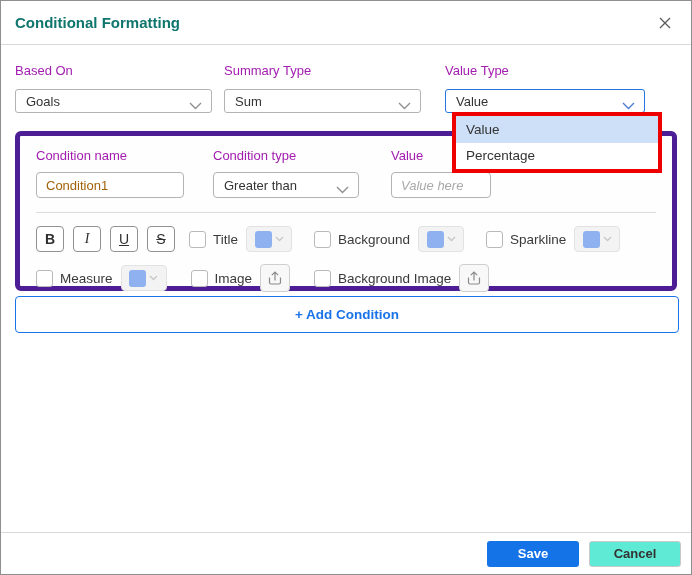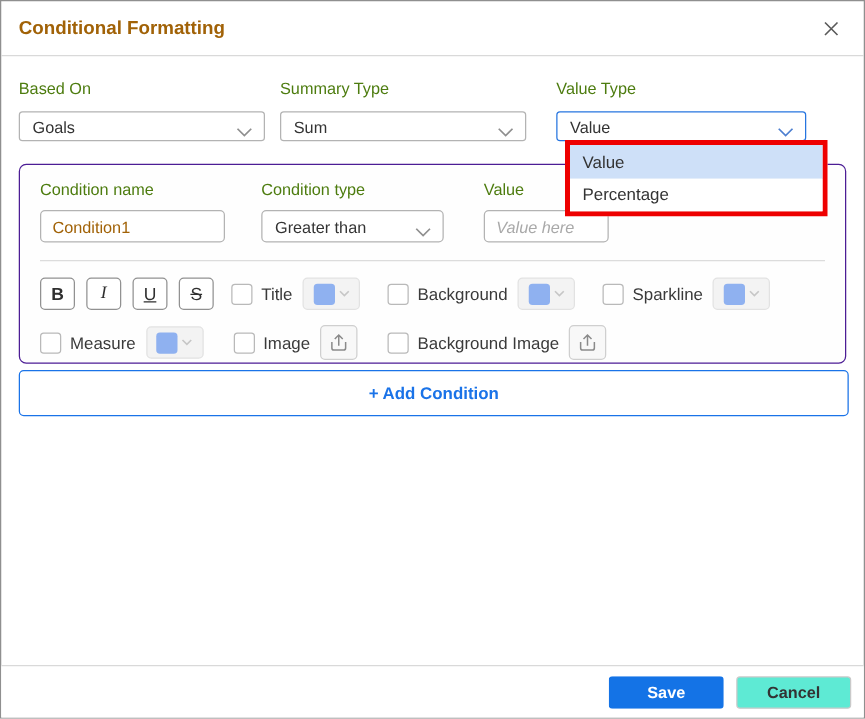--- a/index.html
+++ b/index.html
@@ -16,54 +16,54 @@
     background: #fff;
     border: 1px solid #8f8f8f;
   }
   
   .header {
     height: 44px;
     display: flex; align-items: center;
     padding: 0 16px 0 14px;
     border-bottom: 1px solid #d9d9d9;
   }
-  .header .title { font-size: 15px; font-weight: bold; color: #a16207; }
+  .header .title { font-size: 15px; font-weight: bold; color: #0f766e; }
   .header .close {
     margin-left: auto; cursor: pointer;
     display: flex; align-items: center; justify-content: center;
     width: 20px; height: 20px;
   }
   
   .top-controls {
     display: flex;
     padding: 18px 14px 0 14px;
   }
   .field { display: flex; flex-direction: column; }
-  .field-label { font-size: 13px; color: #4d7c0f; margin-bottom: 11px; }
+  .field-label { font-size: 13px; color: #a21caf; margin-bottom: 11px; }
   .select {
     position: relative;
     height: 24px;
     border: 1px solid #b3b3b3;
     border-radius: 3px;
     background: #fff;
     display: flex; align-items: center;
     padding: 0 26px 0 10px;
     font-size: 13px; color: #333;
     cursor: pointer;
   }
   .select .chev { position: absolute; right: 9px; top: 8px; }
   .f-based-on { width: 197px; }
   .f-summary  { width: 197px; margin-left: 12px; }
   .f-value-type { width: 200px; margin-left: 24px; }
   .select.focused { border-width: 1px; }
   
   .panel {
     position: relative;
     margin: 18px 14px 0 14px;
-    border: 1px solid #4c1d95;
+    border: 5px solid #4c1d95;
     border-radius: 6px;
     background: #fefefe;
     padding: 10px 16px 13px 16px;
     height: 160px;
   }
   .trash-btn {
     position: absolute; top: 12px; right: 12px;
     background: none; border: none; cursor: pointer;
     width: 16px; height: 18px; padding: 0;
   }

